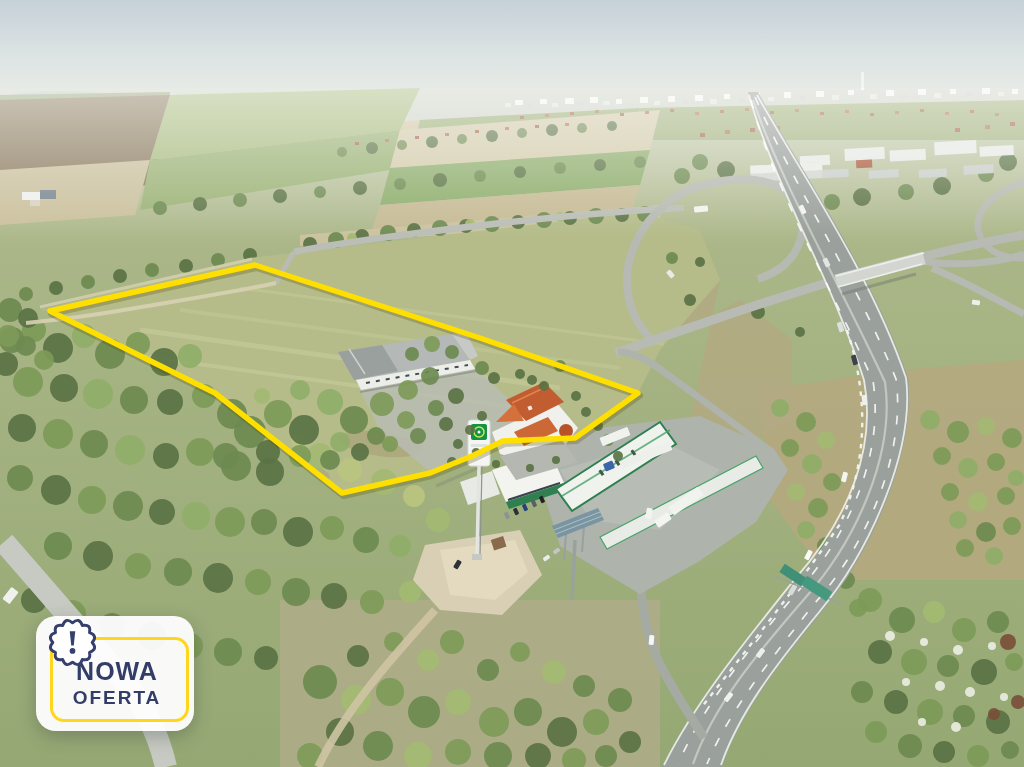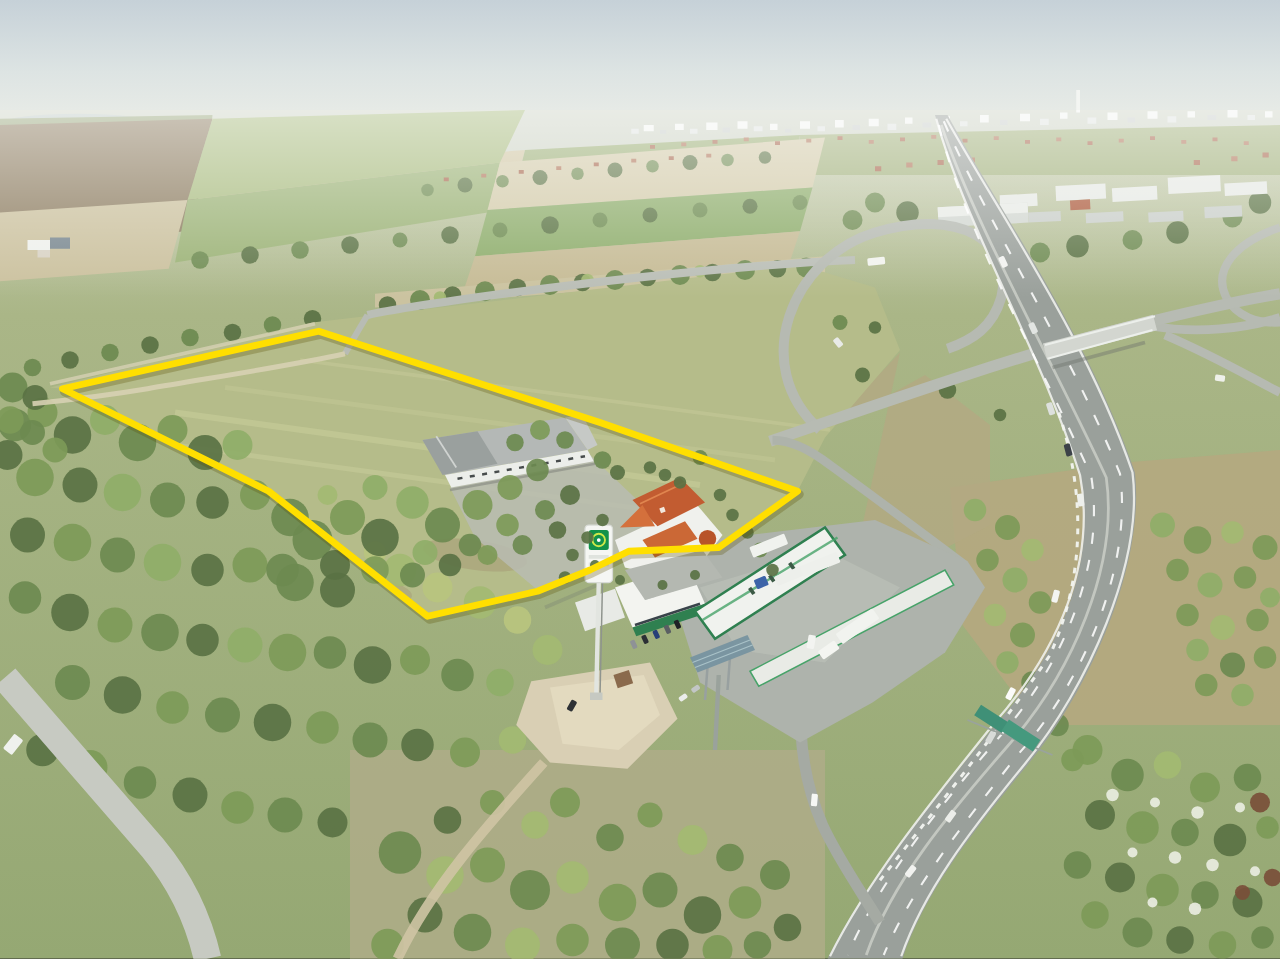--- a/index.html
+++ b/index.html
@@ -592,13 +592,26 @@
       </g>
 
   <rect x="0" y="88" width="1024" height="150" fill="url(#gHaze)"></rect>
 
   <g>
     <polygon transform="translate(1.5,2.5)" fill="none" stroke="rgba(90,80,0,0.28)" stroke-width="7" stroke-linejoin="round" points="255,265 50,311 215,393 342,493 430,473 472,456 503,441 575,438 638,393 480,338"></polygon>
     <polygon fill="none" stroke-width="5.5" stroke-linejoin="round" points="255,265 50,311 215,393 342,493 430,473 472,456 503,441 575,438 638,393 480,338" stroke="#ffdf00"></polygon>
   </g>
 </svg>
 
+<div class="badge">
+  <div class="badge-card"></div>
+  <div class="badge-border"></div>
+  <div class="badge-text">
+    <div class="badge-line1">NOWA</div>
+    <div class="badge-line2">OFERTA</div>
+  </div>
+  <svg class="badge-seal" viewBox="-30 -30 60 60">
+    <path d="M20,0 Q26.08,6.99 17.32,10 Q19.09,19.09 10,17.32 Q6.99,26.08 0,20 Q-6.99,26.08 -10,17.32 Q-19.09,19.09 -17.32,10 Q-26.08,6.99 -20,0 Q-26.08,-6.99 -17.32,-10 Q-19.09,-19.09 -10,-17.32 Q-6.99,-26.08 0,-20 Q6.99,-26.08 10,-17.32 Q19.09,-19.09 17.32,-10 Q26.08,-6.99 20,0 Z" fill="#ffffff" stroke="#35406e" stroke-width="3" stroke-linejoin="round"></path>
+    <path d="M-2.8,-11.5 L2.8,-11.5 L1.3,3 L-1.3,3 Z" fill="#35406e"></path>
+    <circle cx="0" cy="8.6" r="2.9" fill="#35406e"></circle>
+  </svg>
 </div>
+</div>
 
 </body></html>

